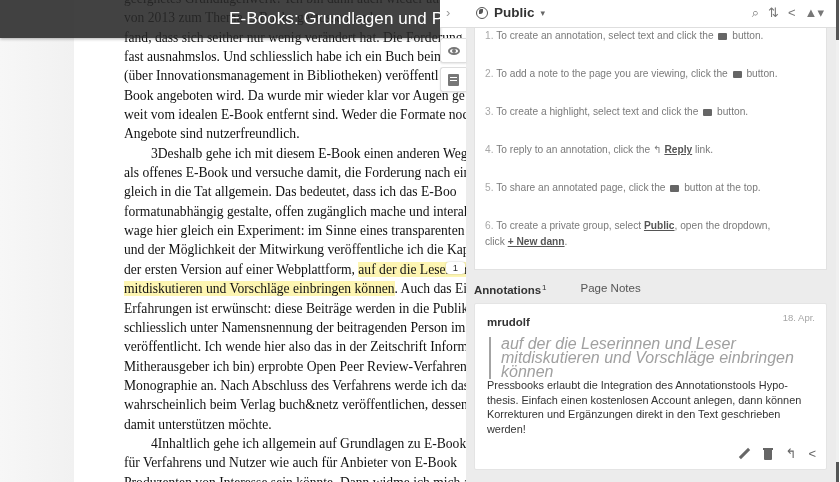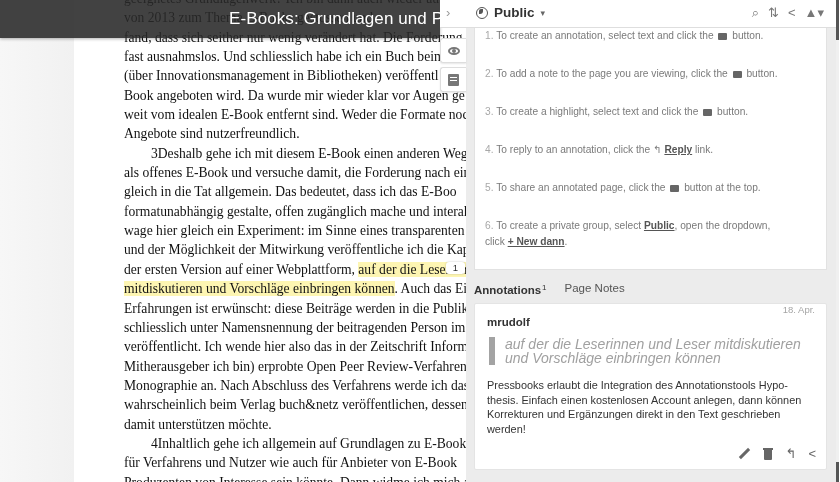--- a/index.html
+++ b/index.html
@@ -75,35 +75,35 @@
     .help-card {
       position: absolute; left: 474px; top: 28px; width: 353px; height: 242px;
       background: #ffffff; border: 1px solid #e2e2e2; border-top: none;
       font-size: 10.2px; color: #7a7a7a;
     }
     .help-card .step { position: absolute; left: 10px; width: 330px; line-height: 16px; }
     .help-card .step .num { color: #a8a8a8; }
     .help-card b { color: #555; text-decoration: underline; }
     .inl-ic { display: inline-block; width: 9px; height: 7px; background: #666; vertical-align: middle; margin: 0 2px; border-radius: 1px; }
 
-    .tabs { position: absolute; left: 474px; top: 279px; display: flex; gap: 0; font-size: 11.5px; }
+    .tabs { position: absolute; left: 474px; top: 279px; display: flex; gap: 16px; font-size: 11.5px; }
     .tab { height: 18px; line-height: 18px; }
     .tab.active { font-weight: bold; color: #333; margin-right: 18px; }
     .tab.active sup { font-size: 8px; font-weight: normal; vertical-align: 4px; margin-left: 1px; }
     .tab.inactive { color: #555; }
 
     .anno-card {
       position: absolute; left: 474px; top: 303px; width: 353px; height: 167px;
       background: #ffffff; border: 1px solid #e4e4e4; border-radius: 2px;
     }
     .anno-user { position: absolute; left: 12px; top: 12px; font-size: 11.5px; font-weight: bold; color: #333; }
-    .anno-date { position: absolute; right: 11px; top: 0; font-size: 9.5px; color: #a5a5a5; }
+    .anno-date { position: absolute; right: 11px; top: 8px; font-size: 9.5px; color: #a5a5a5; }
     .anno-quote {
       position: absolute; left: 14px; top: 33px; width: 320px; padding-left: 10px;
-      border-left: 6px solid #a3a3a3; font-size: 14px; font-style: italic; color: #a0a0a0; line-height: 14px;
+      border-left: 2px solid #a3a3a3; font-size: 16px; font-style: italic; color: #a0a0a0; line-height: 14px;
     }
     .anno-body {
       position: absolute; left: 12px; top: 74px; width: 330px; font-size: 10.9px; color: #333; line-height: 14.5px;
     }
     .anno-actions { position: absolute; right: 10px; top: 144px; display: flex; gap: 12px; align-items: center; color: #666; }
     .act { display: inline-block; width: 12px; height: 12px; position: relative; }
     .pencil::before { content: ""; position: absolute; left: 5px; top: -1px; width: 3px; height: 13px; background: #666; transform: rotate(45deg); }
     .trash::before { content: ""; position: absolute; left: 2px; top: 2px; width: 8px; height: 10px; background: #666; border-radius: 0 0 1px 1px; }
     .trash::after { content: ""; position: absolute; left: 1px; top: 0px; width: 10px; height: 1.5px; background: #666; }
     .reply-ic { font-size: 13px; line-height: 12px; color: #666; }

